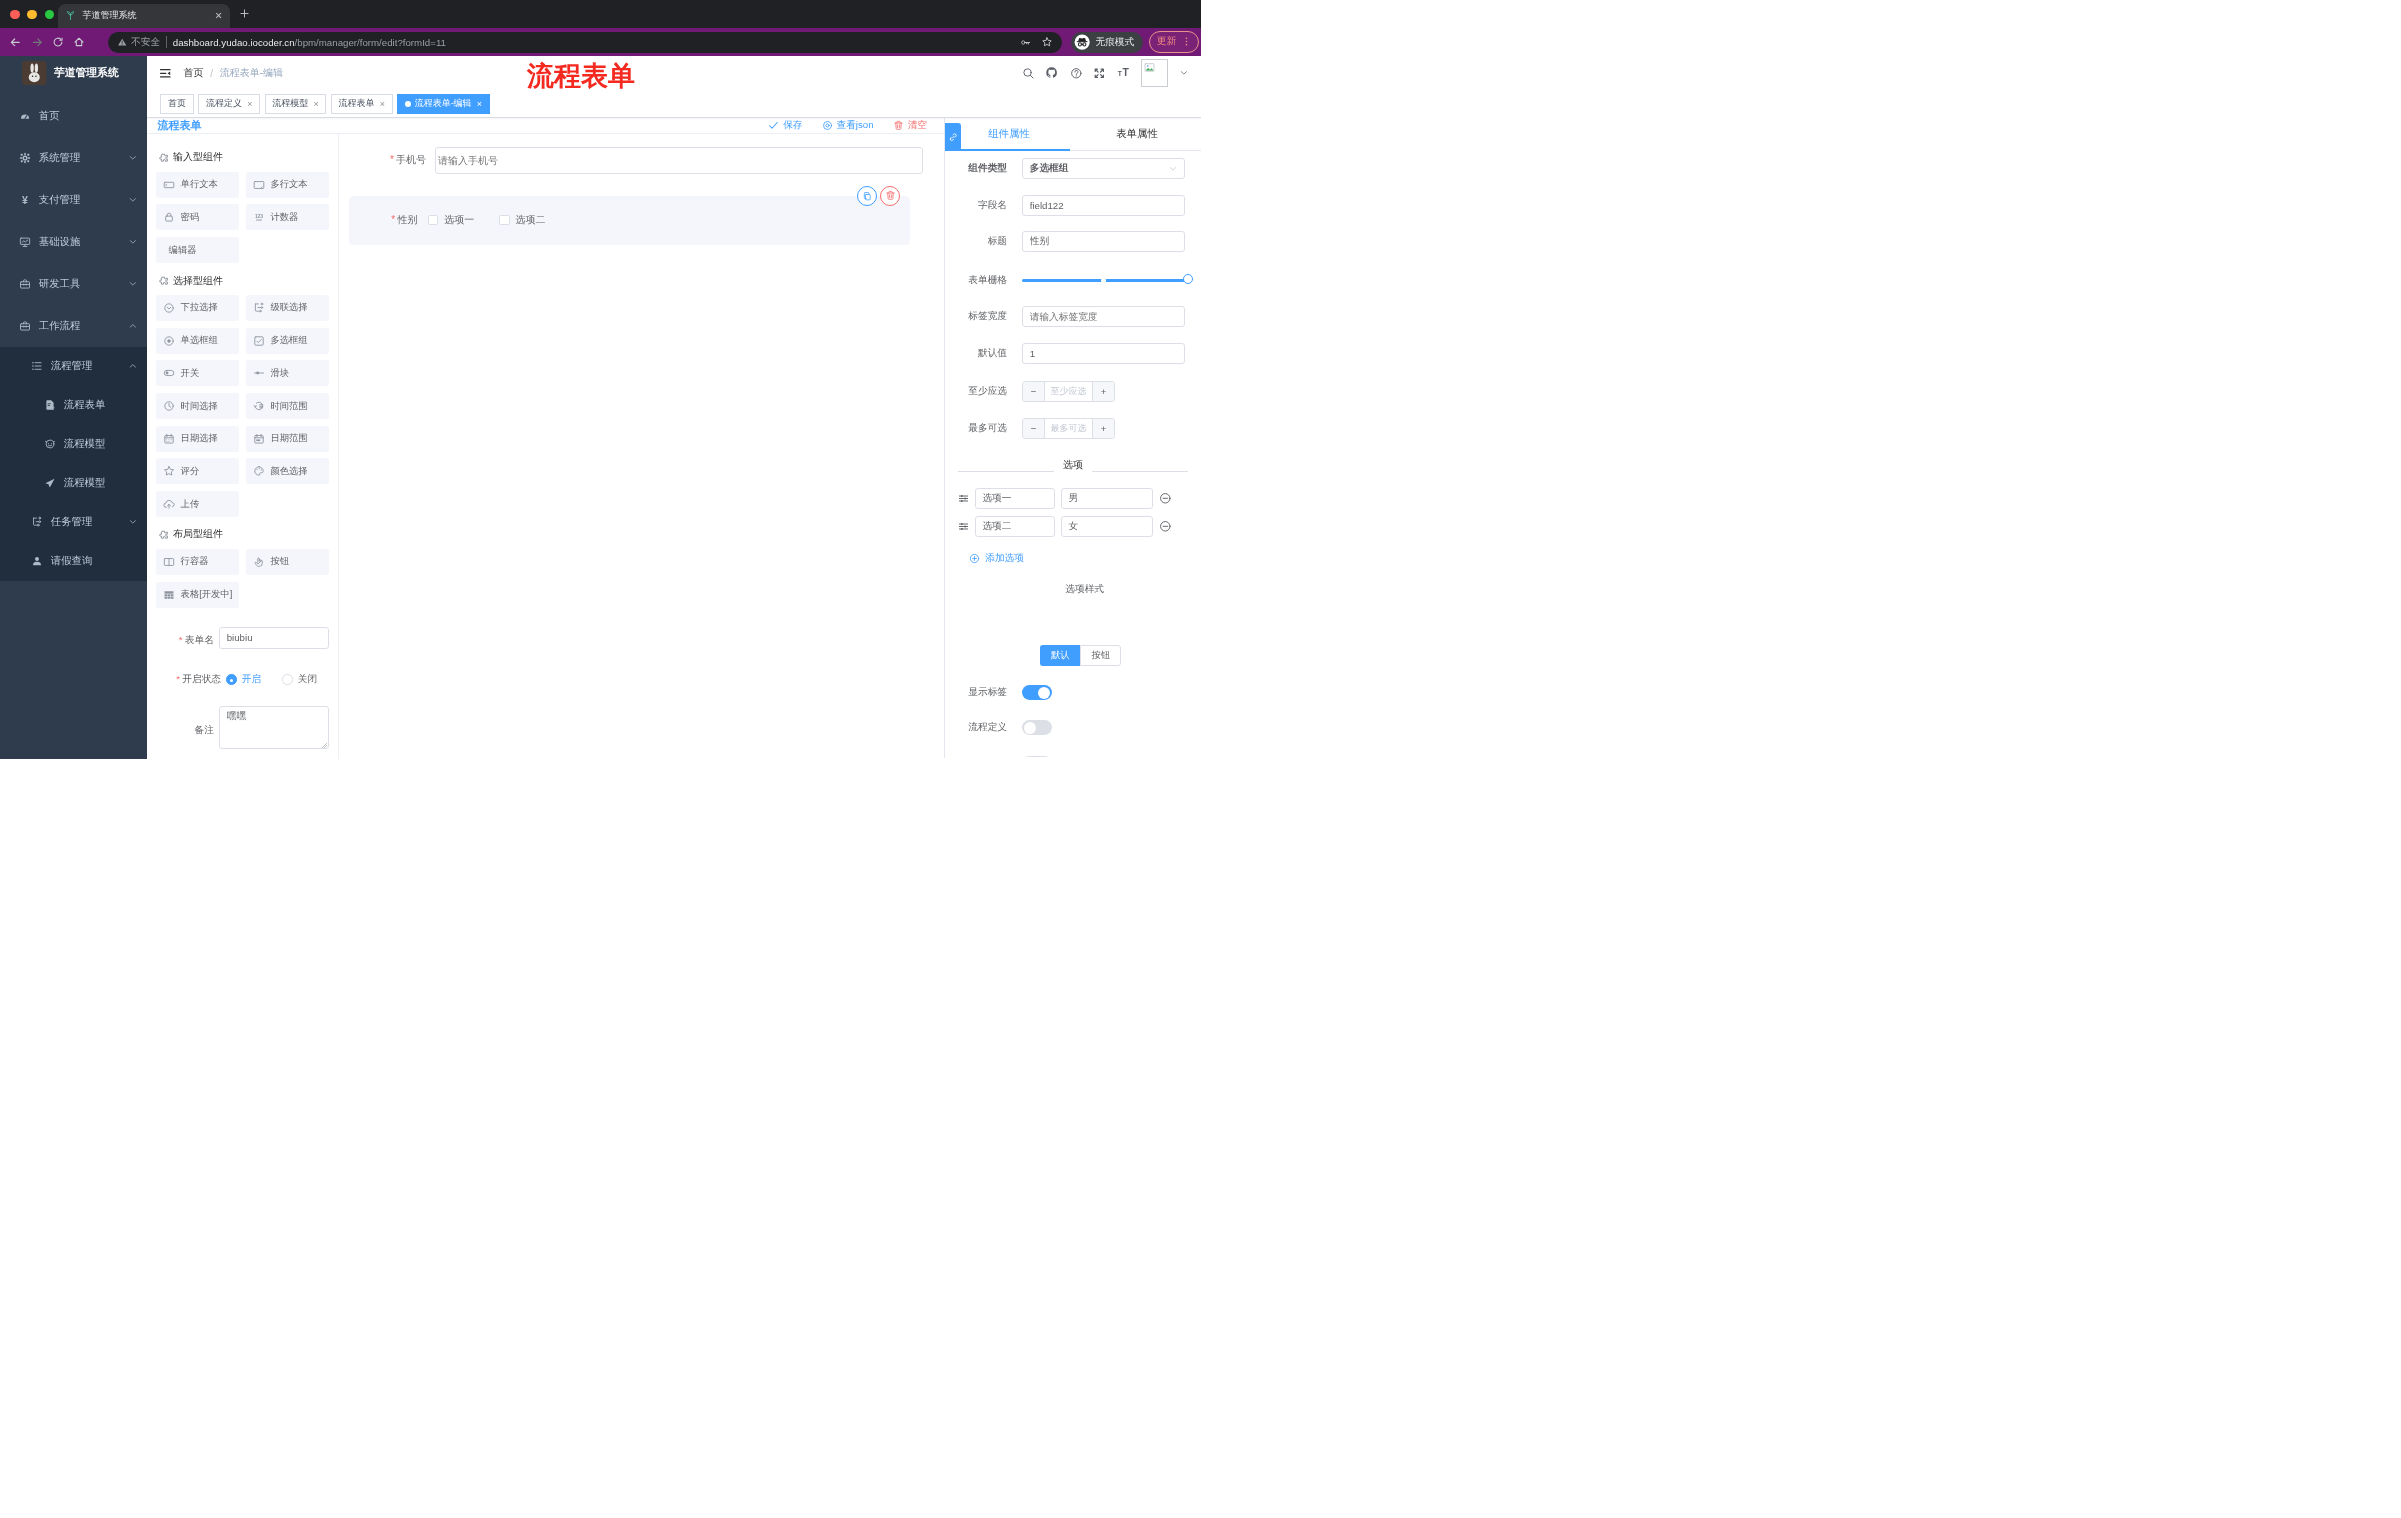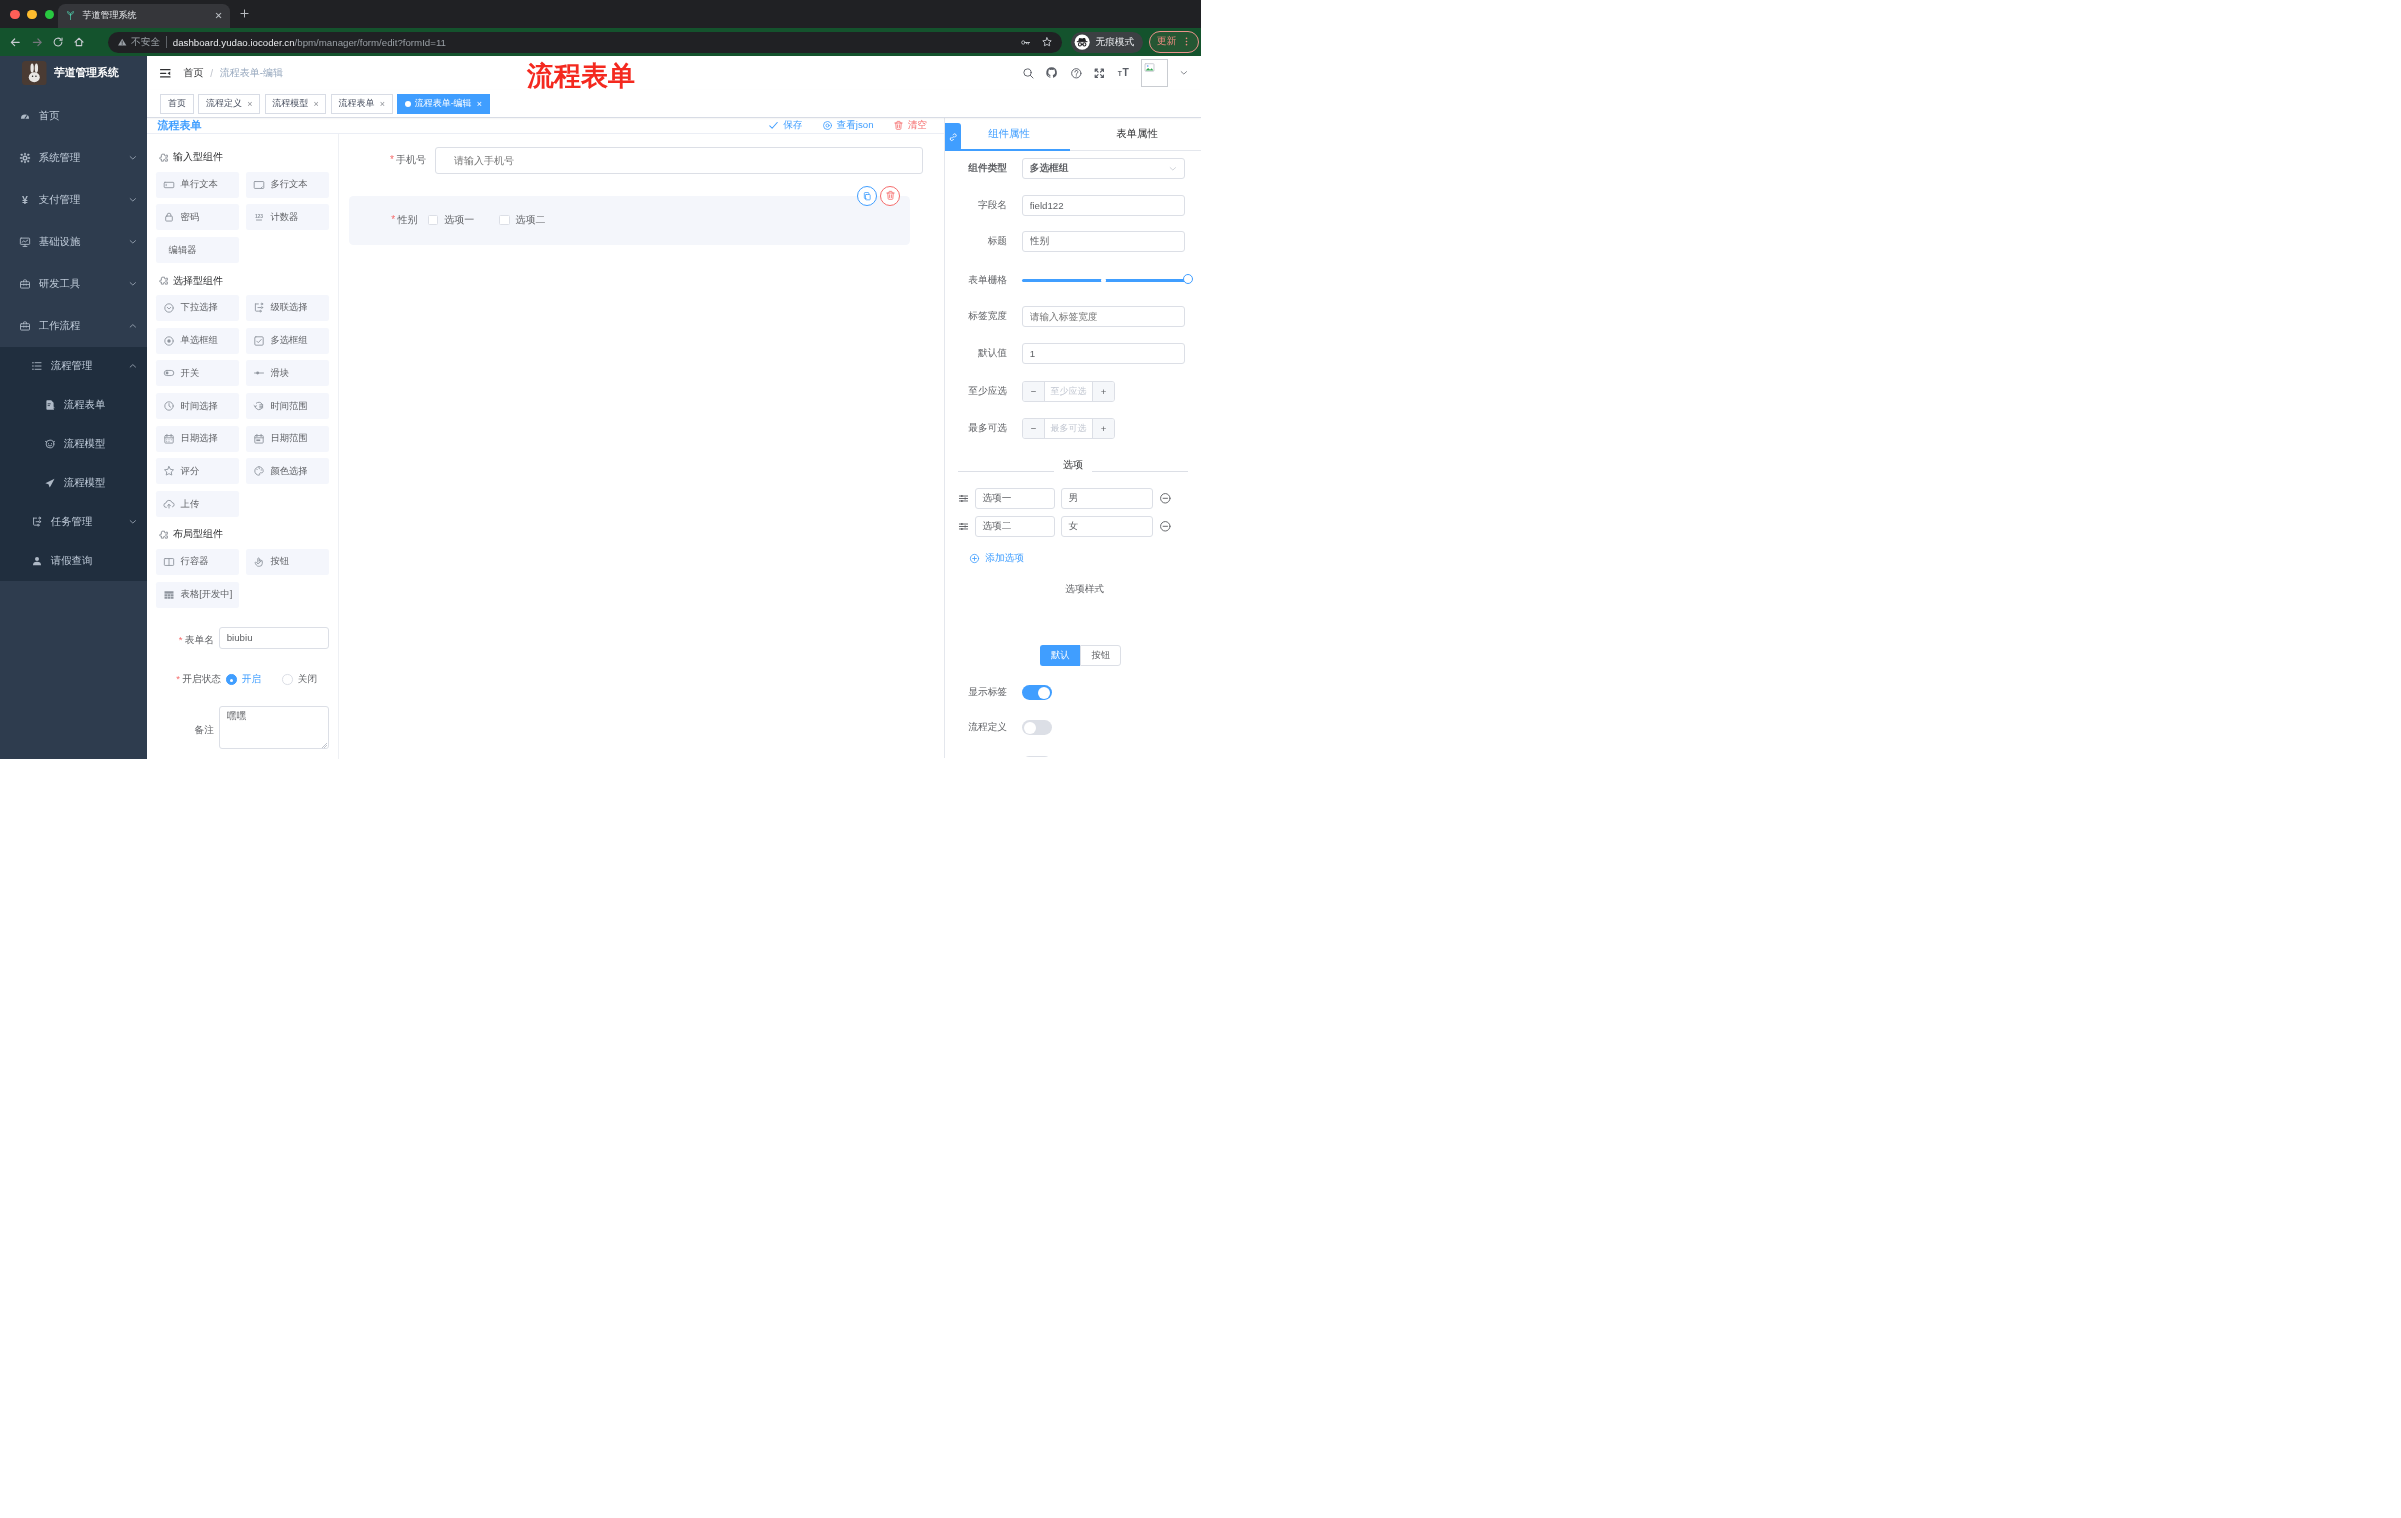--- a/index.html
+++ b/index.html
@@ -12,21 +12,21 @@
   .chrome{ position:absolute; left:0; top:0; width:100%; height:56px; background:#202124; }
   .tabstrip{ position:relative; height:28px; display:flex; align-items:flex-end; }
   .lights{ position:absolute; left:10.4px; top:9.7px; display:flex; gap:7.4px; }
   .light{ width:9.7px; height:9.7px; border-radius:50%; }
   .l-red{background:#ff5f57}.l-yel{background:#febc2e}.l-grn{background:#28c840}
   .btab{ position:absolute; left:58px; top:3.7px; width:172px; height:24.5px; background:#35363a;
          border-radius:7.4px 7.4px 0 0; display:flex; align-items:center; padding:0 7.4px; gap:6px; color:#e8eaed; }
   .btab .ttl{ font-size:9px; flex:1; white-space:nowrap; overflow:hidden; }
   .tclosex{ color:#bdc1c6; font-size:9.7px; cursor:default; }
   .newtab{ position:absolute; left:239px; top:8.2px; color:#bdc1c6; }
-  .addrrow{ position:relative; height:28px; background:#14532d; display:flex; align-items:center; }
+  .addrrow{ position:relative; height:28px; background:#701a75; display:flex; align-items:center; }
   .navic{ color:#c7cbd0; margin-left:9px; }
   .navic.dim{ color:#74777c; }
   .omnibox{ position:absolute; left:108px; top:3.7px; width:954px; height:21px; background:#202124;
             border-radius:10.4px; display:flex; align-items:center; padding:0 9px; gap:6px; }
   .sec{ color:#9aa0a6; font-size:9.7px; display:flex; align-items:center; gap:3.7px; }
   .osep{ width:0.7px; height:12px; background:#5f6368; }
   .urltxt{ font-size:9.7px; color:#e8eaed; flex:1; white-space:nowrap; overflow:hidden; }
   .urltxt .path{ color:#9aa0a6; }
   .obicons{ display:flex; gap:10.4px; color:#c7cbd0; }
   .incog{ position:absolute; left:1071px; top:3.7px; height:21px; background:#3c4043; border-radius:10.4px;
@@ -109,21 +109,21 @@
   .radio{ display:flex; align-items:center; gap:5.2px; font-size:9.7px; cursor:pointer; }
   .rdot{ width:10.4px; height:10.4px; border-radius:50%; border:0.7px solid #dcdfe6; background:#fff; position:relative; }
   .radio.on .rdot{ background:#409eff; border-color:#409eff; }
   .radio.on .rdot::after{ content:""; position:absolute; left:3.3px; top:3.3px; width:3px; height:3px; border-radius:50%; background:#fff; }
   .radio.on span{ color:#409eff; }
 
   .canvas{ flex:1; position:relative; padding:12.6px 21px 0 0; }
   .frow{ display:flex; align-items:center; }
   .flab{ width:87px; text-align:right; font-size:10px; color:#606266; }
   .finput{ flex:1; height:27.5px; margin-left:9px; border:0.7px solid #dcdfe6; border-radius:3px;
-           padding:0 18px; font-size:10px; color:#606266; font-family:inherit; outline:none; }
+           padding:0 2px; font-size:10px; color:#606266; font-family:inherit; outline:none; }
   .gblock{ position:relative; margin:21.5px 12.6px 0 10.4px; height:49px; background:#f4f6fb; border-radius:4.5px;
            display:flex; align-items:center; }
   .gblock .flab{ width:68px; }
   .cbgroup{ display:flex; gap:25px; margin-left:10.4px; }
   .cb{ display:flex; align-items:center; gap:6px; font-size:10px; color:#606266; cursor:pointer; }
   .cbbox{ width:10.4px; height:10.4px; border:0.7px solid #dcdfe6; border-radius:1.5px; background:#fff; }
   .gactions{ position:absolute; top:-9.7px; right:10.4px; display:flex; gap:3px; }
   .cbtn{ width:20px; height:20px; border-radius:50%; background:#fff; display:flex; align-items:center;
          justify-content:center; cursor:pointer; }
   .cbtn.copy{ border:0.7px solid #409eff; color:#409eff; }

